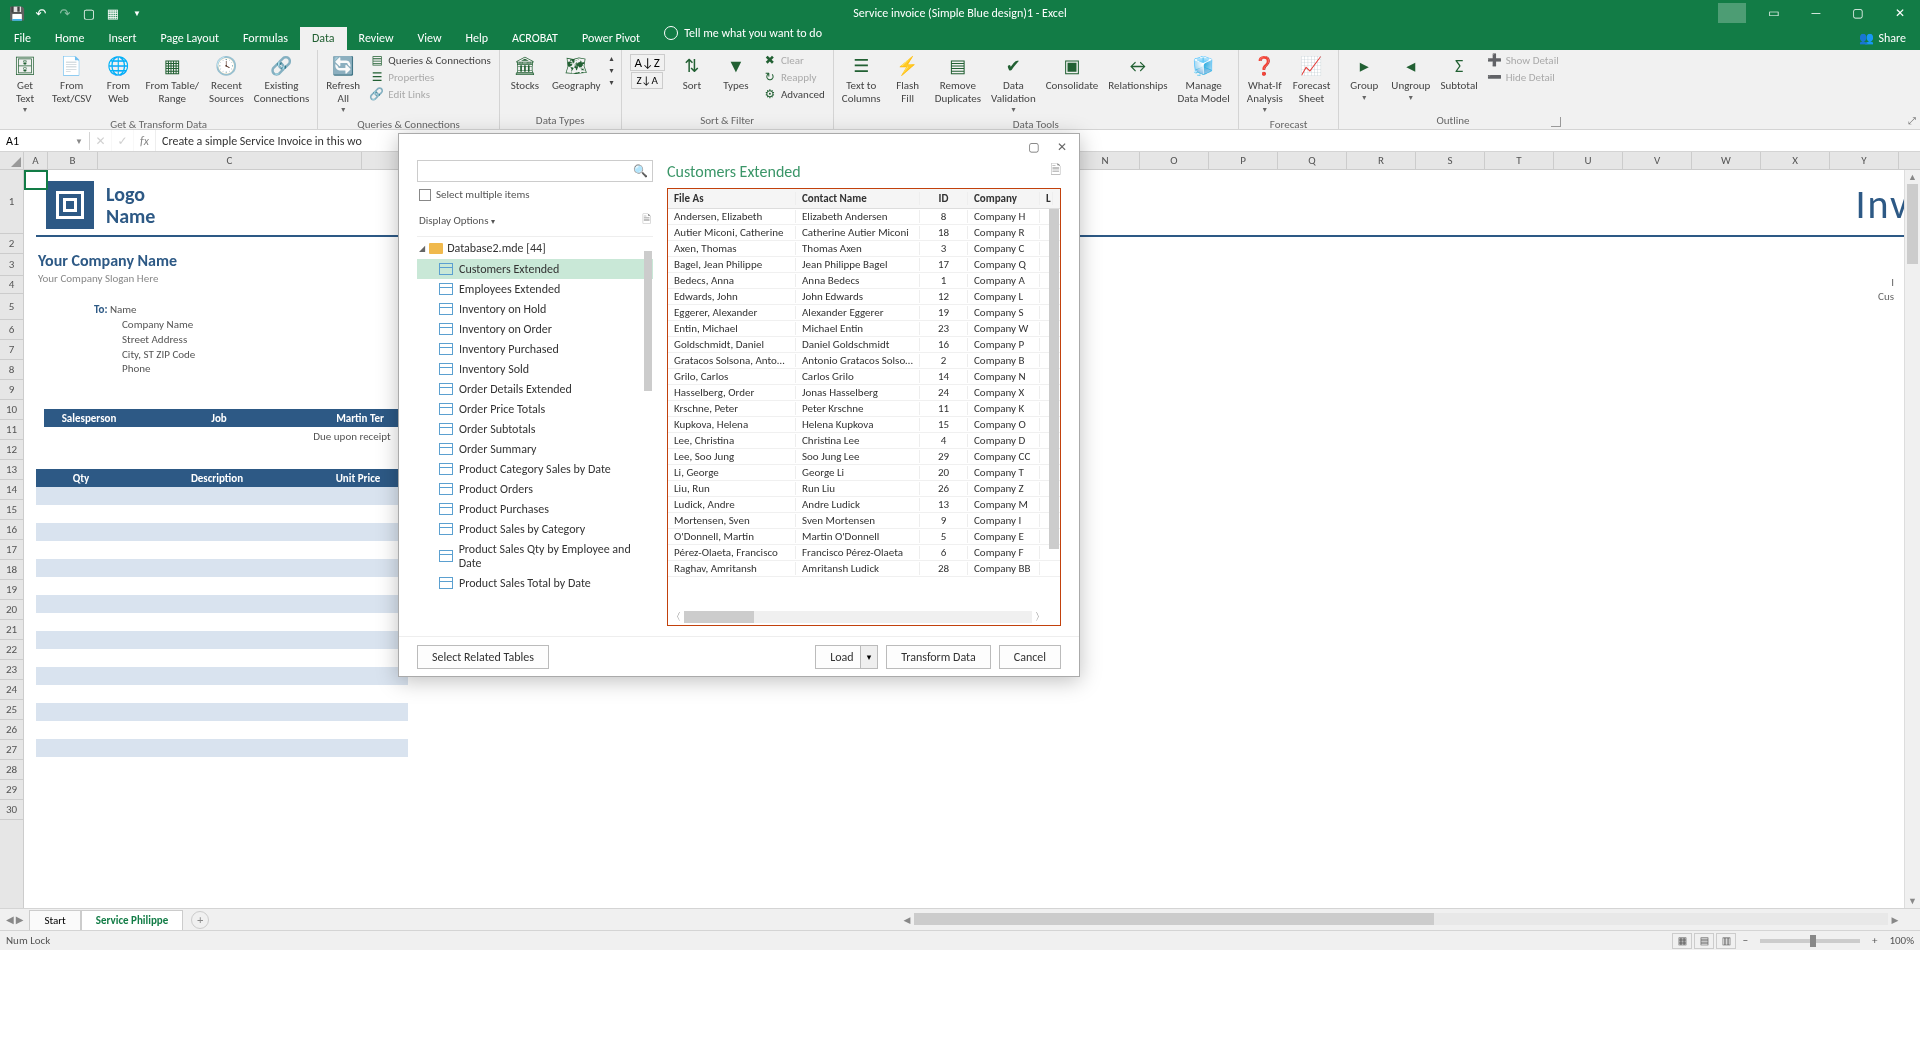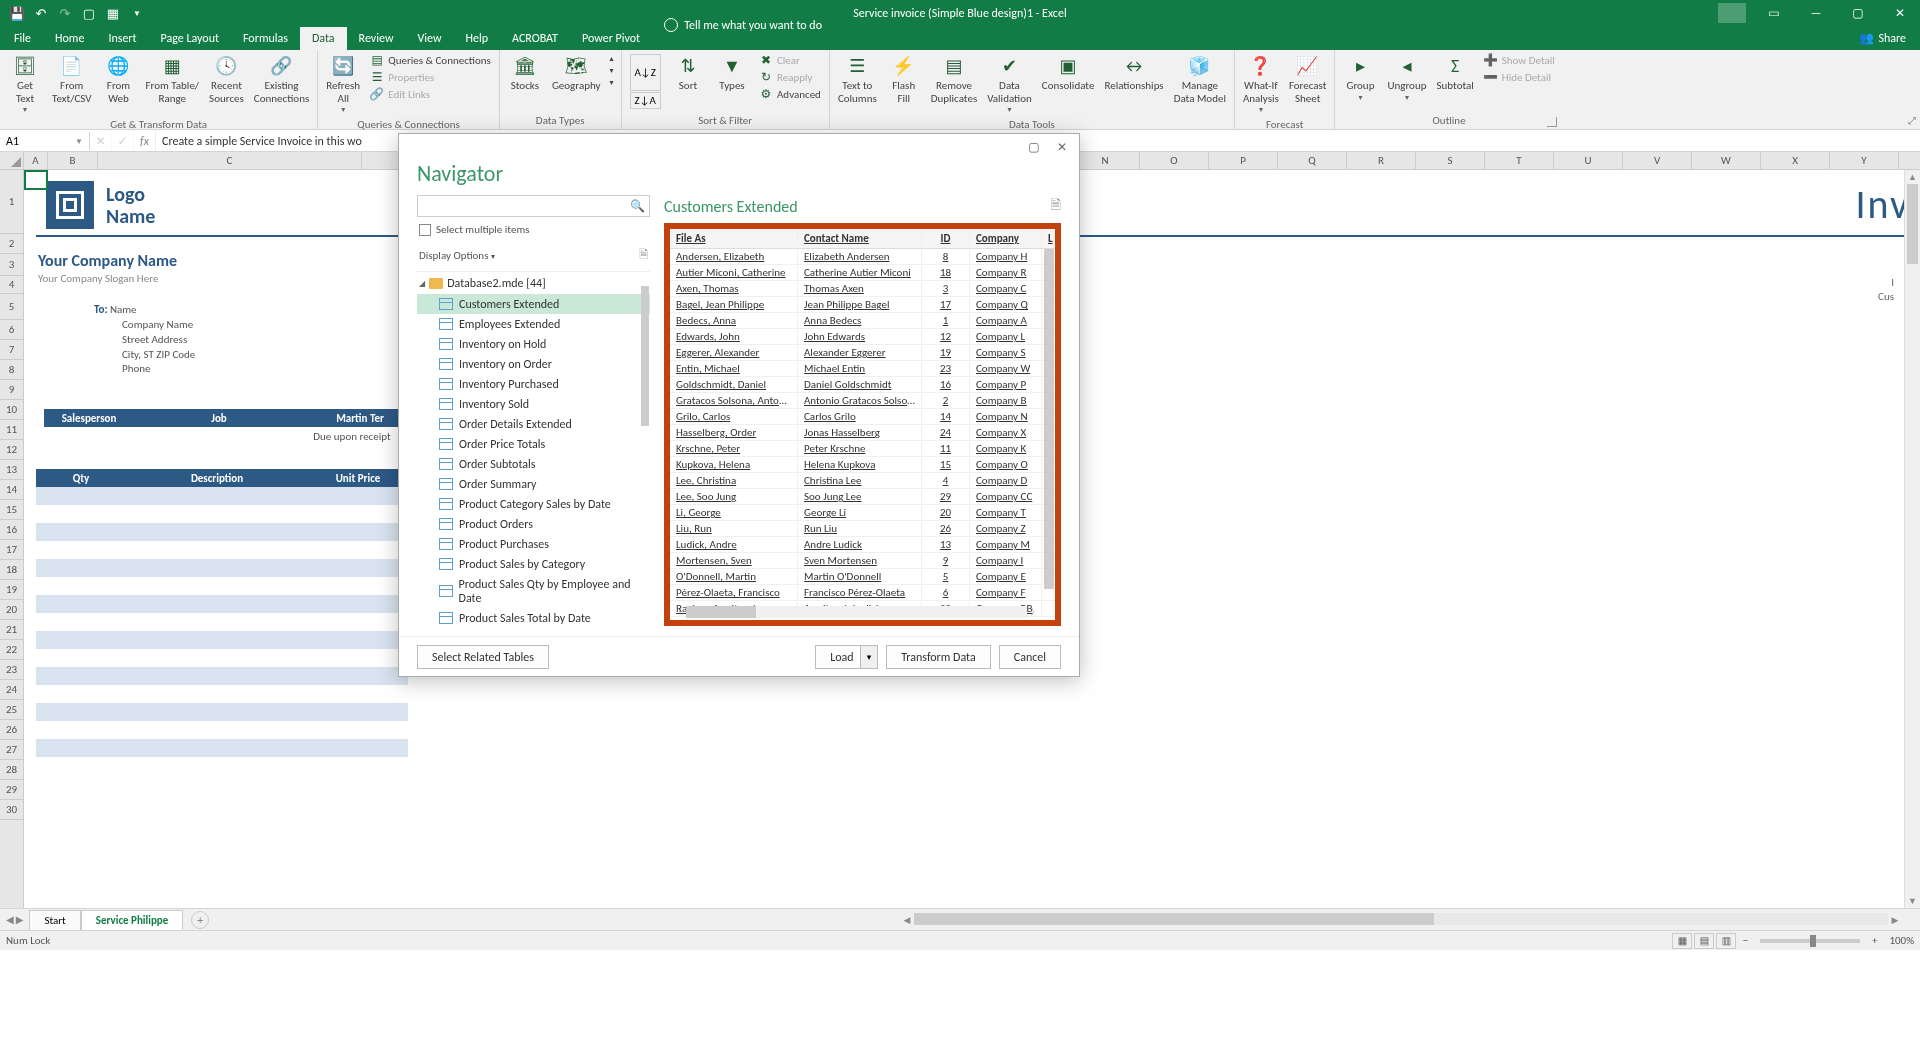--- a/index.html
+++ b/index.html
@@ -12,21 +12,21 @@
 .title-text { position: absolute; left: 50%; transform: translateX(-50%); font-size: 12px; color: #fff; }
 .title-right { position: absolute; right: 0; display: flex; align-items: center; gap: 2px; }
 .title-right .sq { width: 28px; height: 20px; background: rgba(255,255,255,0.25); margin-right: 6px; }
 .win-btn { width: 40px; height: 26px; display: flex; align-items: center; justify-content: center; color: #fff; font-size: 12px; }
 
 
 .ribbon-tabs { background: #127c46; height: 24px; display: flex; align-items: flex-end; padding-left: 2px; color: #fff; position: relative; }
 .ribbon-tab { padding: 4px 12px 5px; font-size: 12px; cursor: pointer; }
 .ribbon-tab.active { background: #f1f1f1; color: #226033; }
 .share-btn { position: absolute; right: 8px; top: 2px; display: flex; align-items: center; gap: 4px; padding: 3px 6px; }
-.tell-me { display: flex; align-items: center; gap: 6px; padding-left: 12px; color: #fff; font-size: 12px; margin-bottom: 18px; }
+.tell-me { display: flex; align-items: center; gap: 6px; padding-left: 12px; color: #fff; font-size: 12px; margin-bottom: 10px; }
 .bulb { width: 14px; height: 14px; border: 1px solid #fff; border-radius: 50%; position: relative; }
 
 
 .ribbon { background: #f1f1f1; border-bottom: 1px solid #d4d4d4; height: 80px; display: flex; position: relative; }
 .ribbon-group { border-right: 1px solid #d4d4d4; padding: 2px 4px 0; display: flex; flex-direction: column; justify-content: space-between; }
 .ribbon-group-label { text-align: center; font-size: 11px; color: #666; padding: 2px 0; position: relative; }
 .ribbon-group-label .dlg { position: absolute; right: 2px; bottom: 2px; width: 10px; height: 10px; border: 1px solid #999; border-top: none; border-left: none; }
 .ribbon-row { display: flex; align-items: flex-start; gap: 2px; }
 .big-btn { display: flex; flex-direction: column; align-items: center; justify-content: flex-start; padding: 2px 4px; min-width: 42px; text-align: center; font-size: 11px; color: #444; line-height: 1.15; gap: 2px; }
 .big-btn .icn { width: 24px; height: 24px; display: flex; align-items: center; justify-content: center; font-size: 18px; color: #226033; }
@@ -117,21 +117,21 @@
 .tree-item { display: flex; align-items: center; gap: 6px; padding: 3px 2px 3px 22px; font-size: 12px; color: #333; }
 .tree-item.selected { background: #c9e8d7; }
 .tree-item .tbl-icn { width: 14px; height: 12px; border: 1px solid #5ba0d0; position: relative; }
 .tree-item .tbl-icn::before { content: ''; position: absolute; top: 3px; left: 0; right: 0; height: 1px; background: #5ba0d0; }
 .tree-scroll { position: absolute; right: 0; top: 0; bottom: 0; width: 10px; }
 .tree-scroll .thumb { position: absolute; top: 14px; width: 8px; left: 1px; height: 140px; background: #ccc; }
 
 .nav-right { flex: 1; display: flex; flex-direction: column; }
 .preview-title { color: #3b9668; font-size: 16px; font-weight: 300; padding-bottom: 6px; display: flex; justify-content: space-between; align-items: center; }
 .preview-title .icn { color: #888; font-size: 13px; }
-.preview-table { flex: 1; border: 6px solid #c2410c; overflow: hidden; position: relative; font-size: 11px; color: #333; text-decoration: underline; }
+.preview-table { flex: 1; border: 1px solid #c2410c; overflow: hidden; position: relative; font-size: 11px; color: #333; }
 .pt-head { display: flex; background: #f5f5f5; border-bottom: 1px solid #ddd; font-weight: bold; height: 20px; align-items: center; }
 .pt-head > div, .pt-row > div { padding: 0 6px; border-right: 1px solid #eee; white-space: nowrap; overflow: hidden; text-overflow: ellipsis; }
 .pt-row { display: flex; height: 16px; align-items: center; border-bottom: 1px solid #f0f0f0; }
 .c1 { width: 128px; } .c2 { width: 124px; } .c3 { width: 48px; text-align: center; } .c4 { width: 72px; } .c5 { width: 10px; }
 .pt-vscroll { position: absolute; right: 0; top: 20px; bottom: 16px; width: 12px; }
 .pt-vscroll .thumb { position: absolute; top: 0; left: 1px; width: 10px; height: 340px; background: #ccc; }
 .pt-hscroll { position: absolute; left: 0; right: 12px; bottom: 0; height: 16px; display: flex; align-items: center; }
 .pt-hscroll .arr { width: 16px; text-align: center; font-size: 10px; color: #666; }
 .pt-hscroll .track { flex: 1; height: 12px; background: #f0f0f0; position: relative; }
 .pt-hscroll .thumb { position: absolute; left: 0; width: 70px; top: 0; bottom: 0; background: #ccc; }
@@ -268,21 +268,21 @@
           <span style="font-size:8px">▾</span>
           <span style="font-size:8px">▾</span>
         </div>
     </div>
     <div class="ribbon-group-label">Data Types</div>
   </div>
 
   <div class="ribbon-group">
     <div class="ribbon-row">
       <div style="display:flex;flex-direction:column;align-items:center;gap:1px;padding:2px 4px">
-        <div style="font-size:11px;border:1px solid #ccc;padding:11px 4px">A↓Z</div>
+        <div style="font-size:13px;border:1px solid #ccc;padding:0 4px">A↓Z</div>
         <div style="font-size:11px;border:1px solid #ccc;padding:1px 4px">Z↓A</div>
       </div>
       <div class="big-btn">
           <span class="icn">⇅</span>
           <span>Sort</span>
         </div>
       <div class="big-btn">
           <span class="icn">▼</span>
           <span>Types</span>
         </div>
@@ -640,21 +640,20 @@
     <span style="padding:0 4px">+</span>
     <span style="padding-left:6px">100%</span>
   </div>
 </div>
 
 <div class="dialog">
   <div class="dialog-titlebar">
     <div class="dlg-win-btn">▢</div>
     <div class="dlg-win-btn">✕</div>
   </div>
-  <div class="dialog-title">Navigator</div>
   <div class="dialog-body">
     <div class="nav-left">
       <div class="nav-search">
         <input type="text" style="">
         <span class="icn">🔍</span>
       </div>
       <div class="nav-check">
         <span class="bx"></span>
         <span>Select multiple items</span>
       </div>

